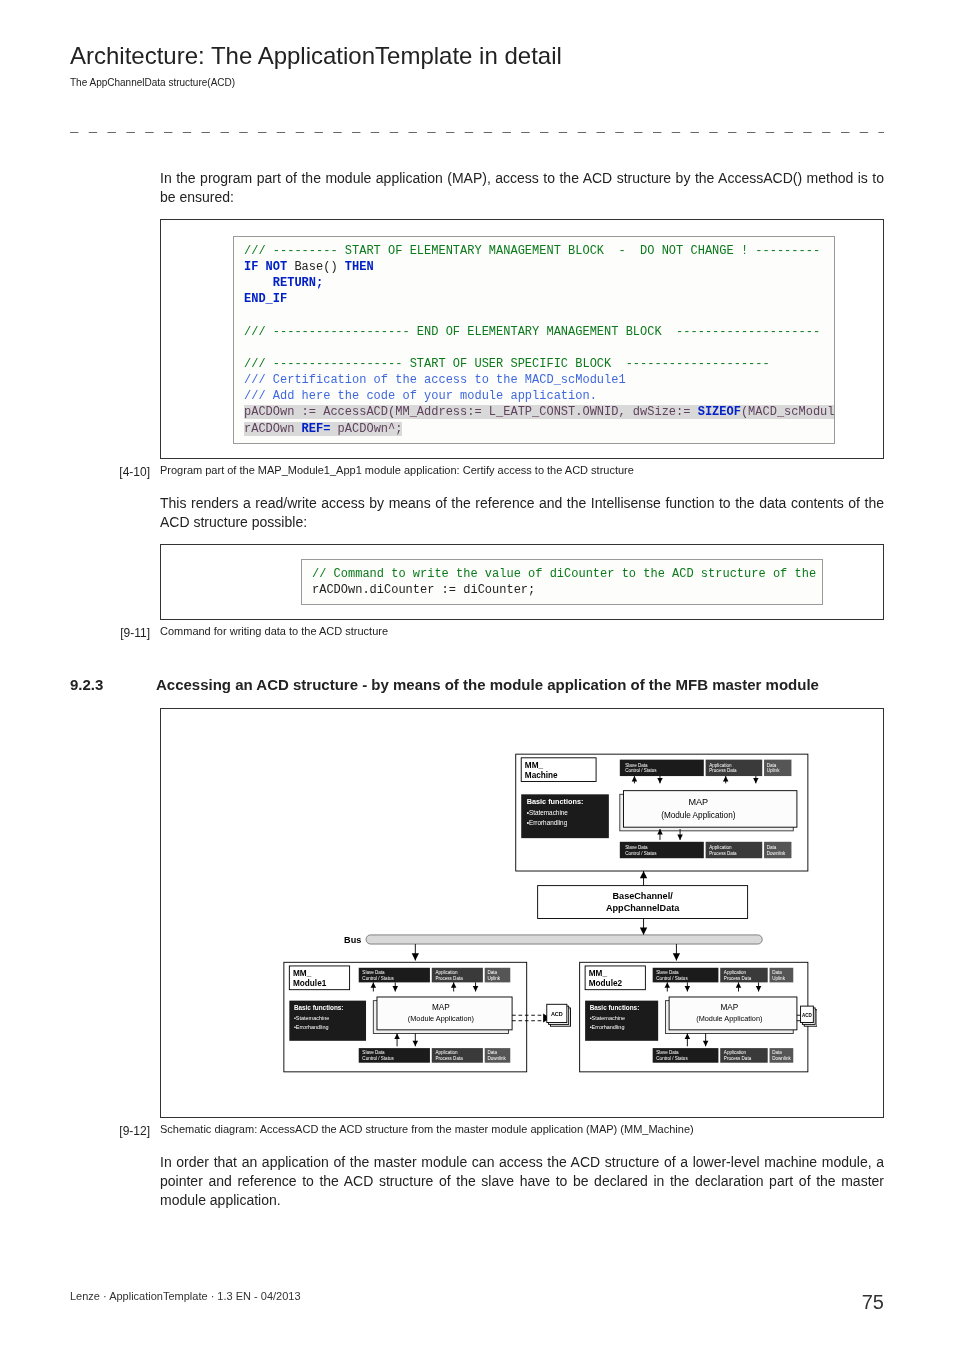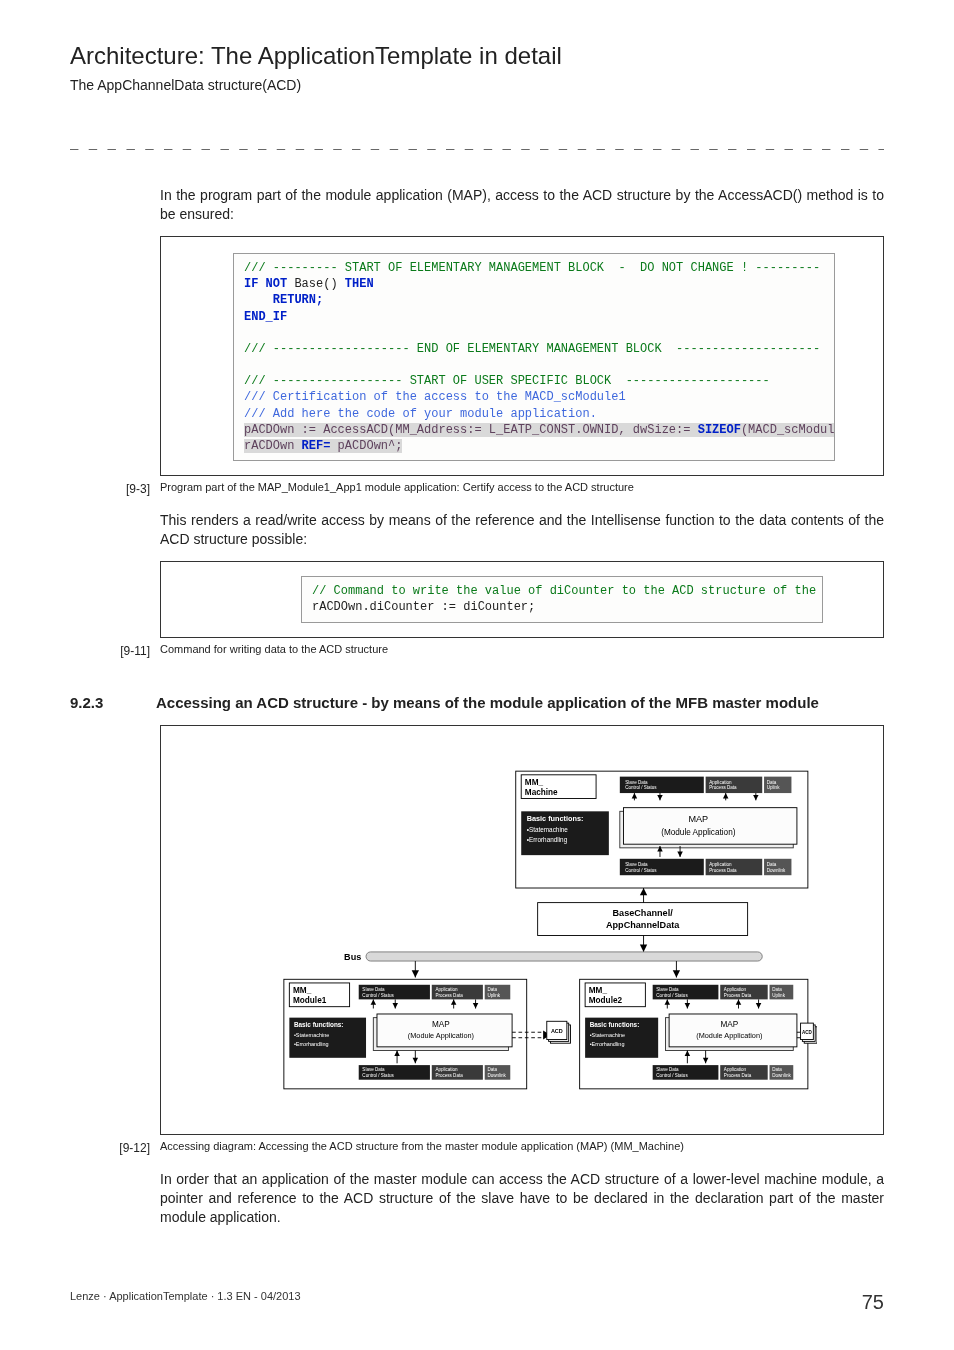--- a/index.html
+++ b/index.html
@@ -20,22 +20,22 @@
     height: 1350px;
     padding: 40px 70px 60px 70px;
     box-sizing: border-box;
   }
   .title {
     font-size: 24px;
     font-weight: 400;
     margin: 0 0 4px 0;
   }
   .subtitle {
-    font-size: 14px;
-    margin: 0 0 40px 0;
+    font-size: 10px;
+    margin: 0 0 28px 0;
   }
   .dashrule {
     font-family: "Courier New", monospace;
     letter-spacing: 1px;
     white-space: nowrap;
     overflow: hidden;
     color: #222;
     margin-bottom: 32px;
   }
   .body-col {
@@ -142,21 +142,21 @@
 
 <span class="green">/// ------------------ START OF USER SPECIFIC BLOCK  --------------------</span>
 <span class="green-faint">/// Certification of the access to the MACD_scModule1</span>
 <span class="green-faint">/// Add here the code of your module application.</span>
 <span class="grayhl-bg"><span class="grayhl">pACDOwn := AccessACD(MM_Address:= L_EATP_CONST.OWNID, dwSize:= </span><span class="blue">SIZEOF</span><span class="grayhl">(MACD_scModule1));</span></span>
 <span class="grayhl-bg"><span class="grayhl">rACDOwn </span><span class="blue">REF=</span><span class="grayhl"> pACDOwn^;</span></span></div>
     </div>
   </div>
 
   <div class="row" style="margin-left:38px;">
-    <div class="figlabel">[9-3]</div>
+    <div class="figlabel">[4-10]</div>
     <div class="figcap">
       <span>Program part of the </span><span class="bold">MAP_Module1_App1</span><span> module application: Certify access to the ACD structure</span>
     </div>
   </div>
 
   <div class="body-col" style="margin-top:14px;">
     <p class="para">This renders a read/write access by means of the reference and the Intellisense function to the data contents of the ACD structure possible:</p>
   </div>
 
   <div class="body-col">
@@ -369,21 +369,21 @@
             <text x="9" y="16" font-size="5" text-anchor="middle" font-weight="700">ACD</text>
           </g>
         </svg>
       </div>
     </div>
   </div>
 
   <div class="row" style="margin-left:38px;">
     <div class="figlabel">[9-12]</div>
     <div class="figcap">
-      <span>Accessing diagram: Accessing the ACD structure from the master module application (MAP) (</span><span class="bold">MM_Machine</span><span>)</span>
+      <span>Schematic diagram: AccessACD the ACD structure from the master module application (MAP) (</span><span class="bold">MM_Machine</span><span>)</span>
     </div>
   </div>
 
   <div class="body-col" style="margin-top:14px;">
     <p class="para">In order that an application of the master module can access the ACD structure of a lower-level machine module, a pointer and reference to the ACD structure of the slave have to be declared in the declaration part of the master module application.</p>
   </div>
 
   <div class="footer">
     <span>Lenze · ApplicationTemplate · 1.3 EN - 04/2013</span>
     <span class="pg">75</span>

